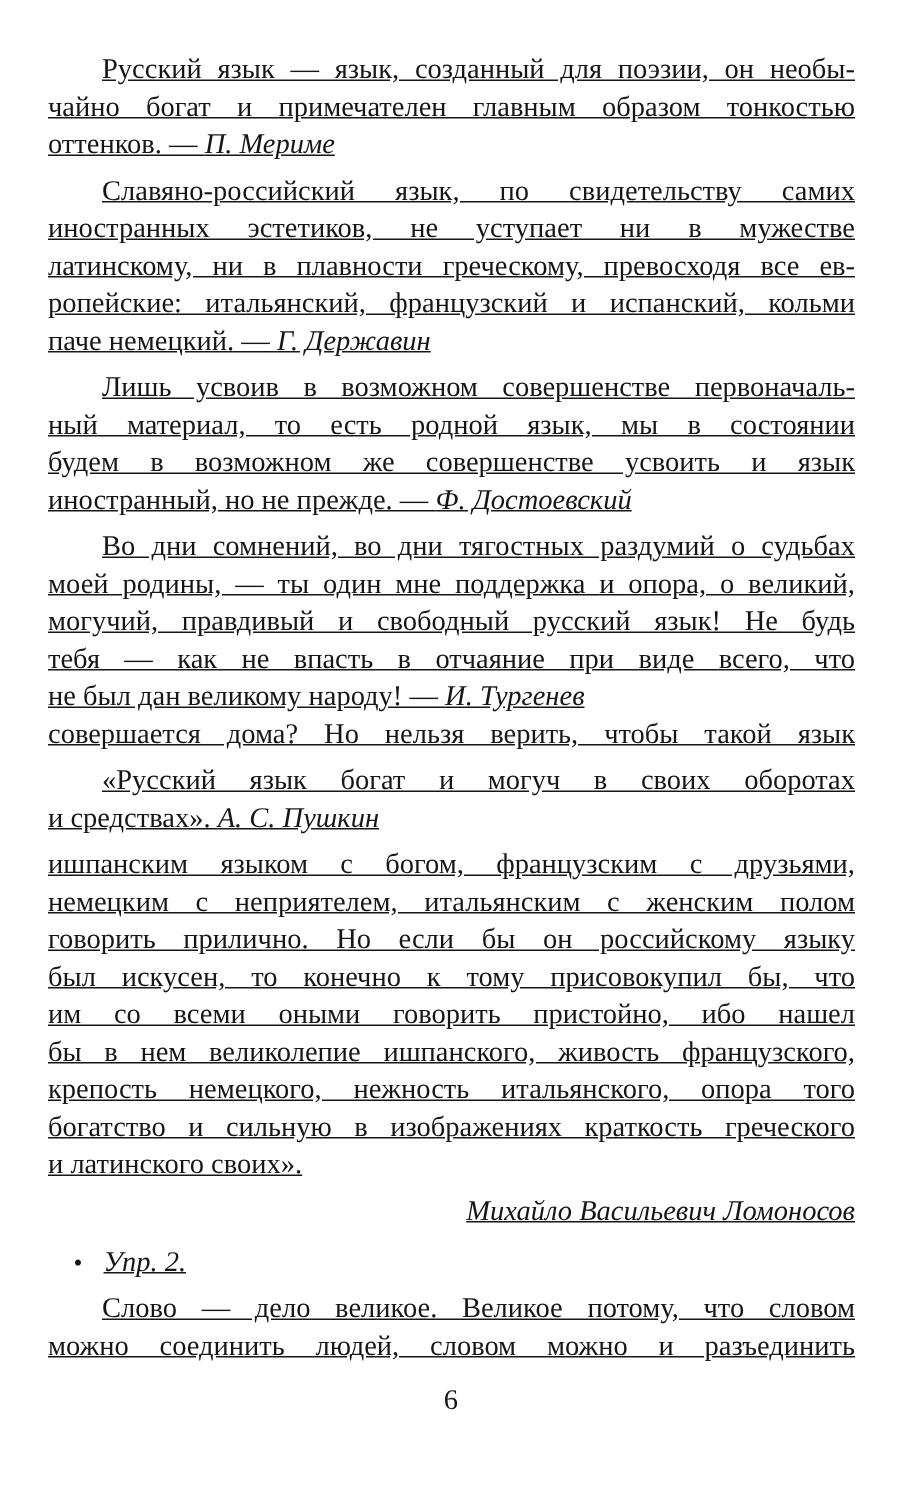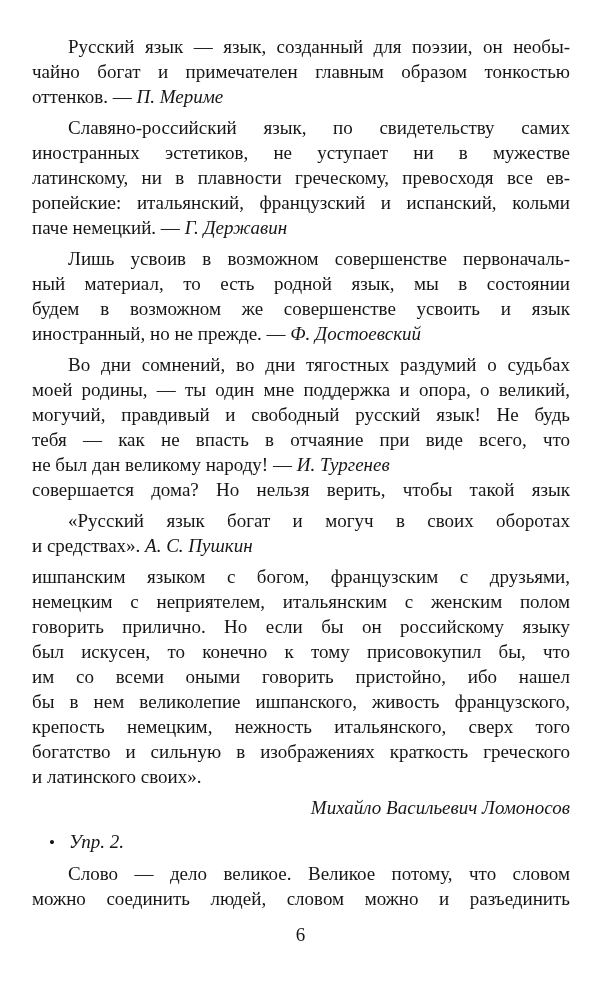--- a/index.html
+++ b/index.html
@@ -15,20 +15,21 @@
     color: #161616;
     font-family: "Liberation Serif", "DejaVu Serif", serif;
     font-size: 19px;
     line-height: 25px;
     box-sizing: border-box;
     padding: 34px 30px 0 32px;
     overflow: hidden;
   }
   .text-column {
     width: 538px;
+    text-decoration: underline;
   }
   .block + .block {
     margin-top: 6px;
   }
   .line {
     text-align: justify;
     text-align-last: justify;
     white-space: normal;
   }
   .line.end {
@@ -98,21 +99,21 @@
         <div class="line indent"><span>«Русский язык богат и могуч в своих оборотах</span></div>
         <div class="line end"><span>и средствах». </span><span class="it">А. С. Пушкин</span></div>
       </div>
       <div class="block paragraph">
         <div class="line"><span>ишпанским языком с богом, французским с друзьями,</span></div>
         <div class="line"><span>немецким с неприятелем, итальянским с женским полом</span></div>
         <div class="line"><span>говорить прилично. Но если бы он российскому языку</span></div>
         <div class="line"><span>был искусен, то конечно к тому присовокупил бы, что</span></div>
         <div class="line"><span>им со всеми оными говорить пристойно, ибо нашел</span></div>
         <div class="line"><span>бы в нем великолепие ишпанского, живость французского,</span></div>
-        <div class="line"><span>крепость немецким, нежность итальянского, сверх того</span></div>
+        <div class="line"><span>крепость немецкого, нежность итальянского, опора того</span></div>
         <div class="line"><span>богатство и сильную в изображениях краткость греческого</span></div>
         <div class="line end"><span>и латинского своих».</span></div>
       </div>
       <div class="block attribution">Михайло Васильевич Ломоносов</div>
       <div class="block exercise"><span class="bullet">•</span><span>Упр. 2.</span></div>
       <div class="block paragraph">
         <div class="line indent"><span>Слово — дело великое. Великое потому, что словом</span></div>
         <div class="line"><span>можно соединить людей, словом можно и разъединить</span></div>
       </div>
     </div>

